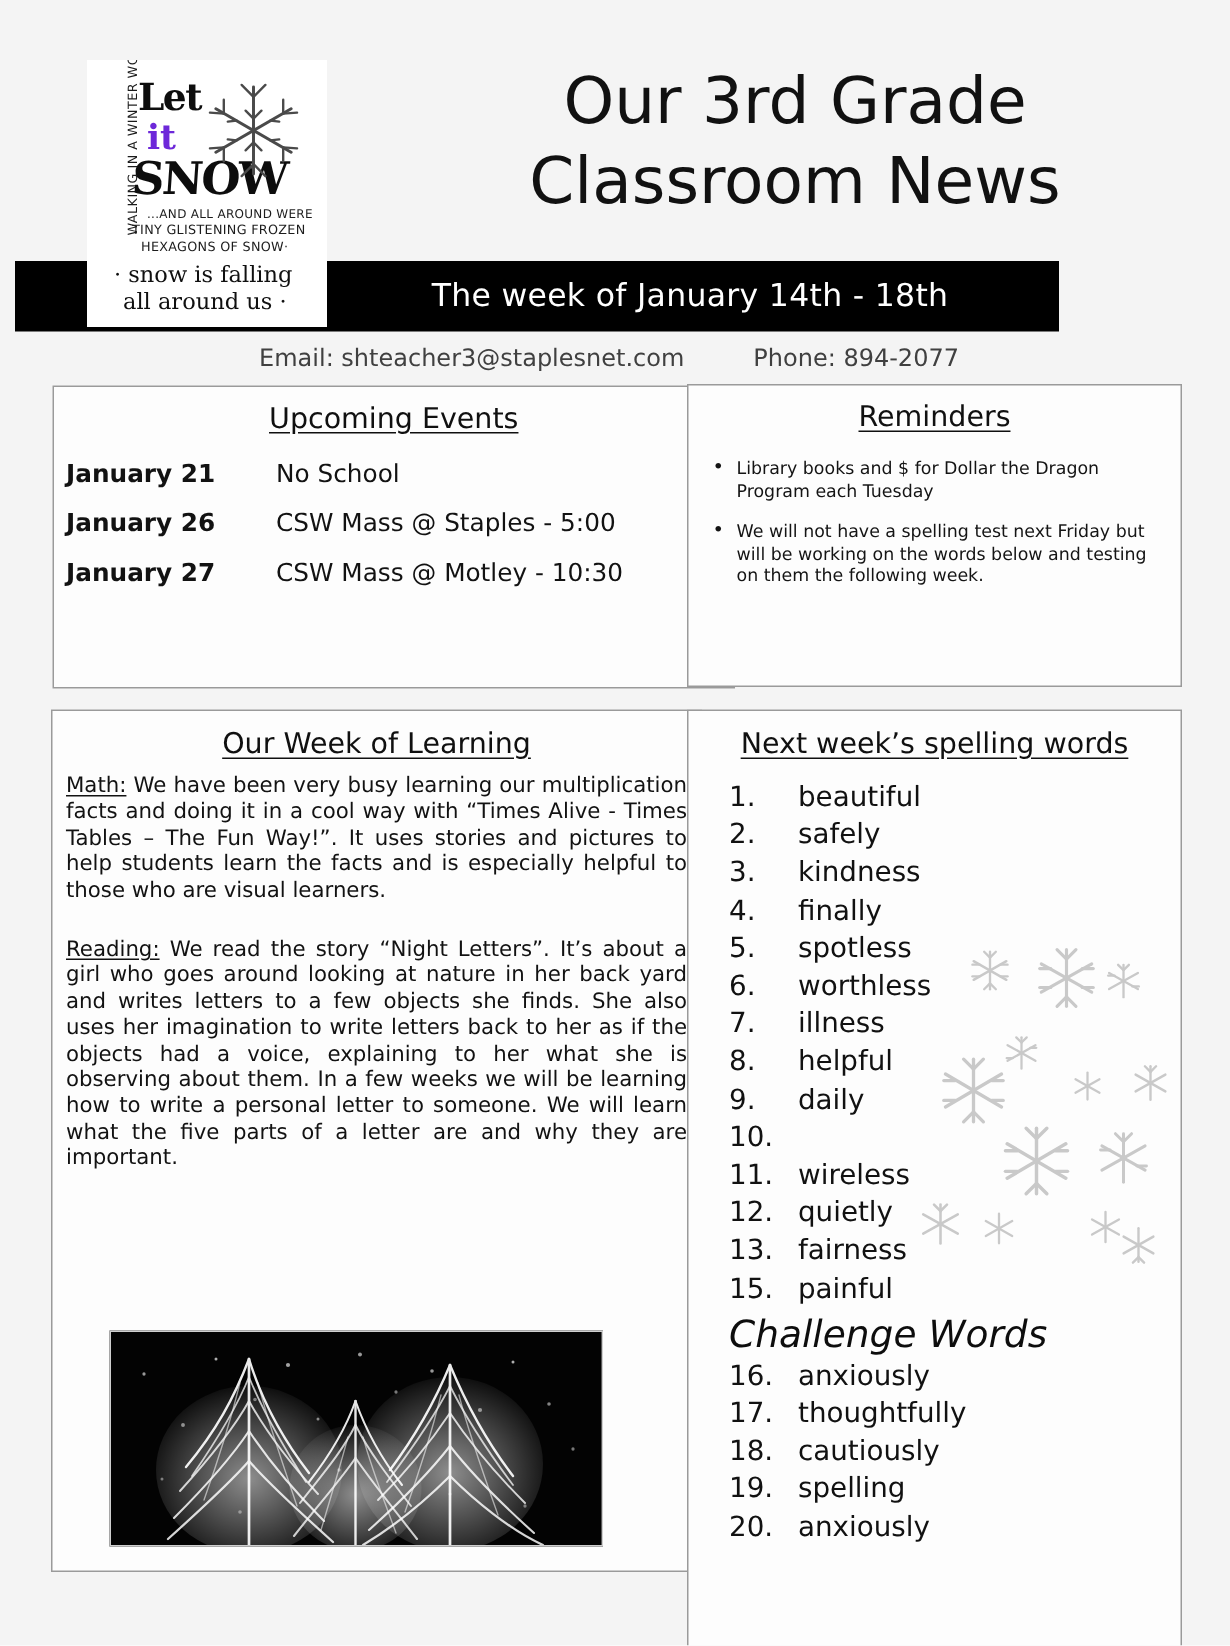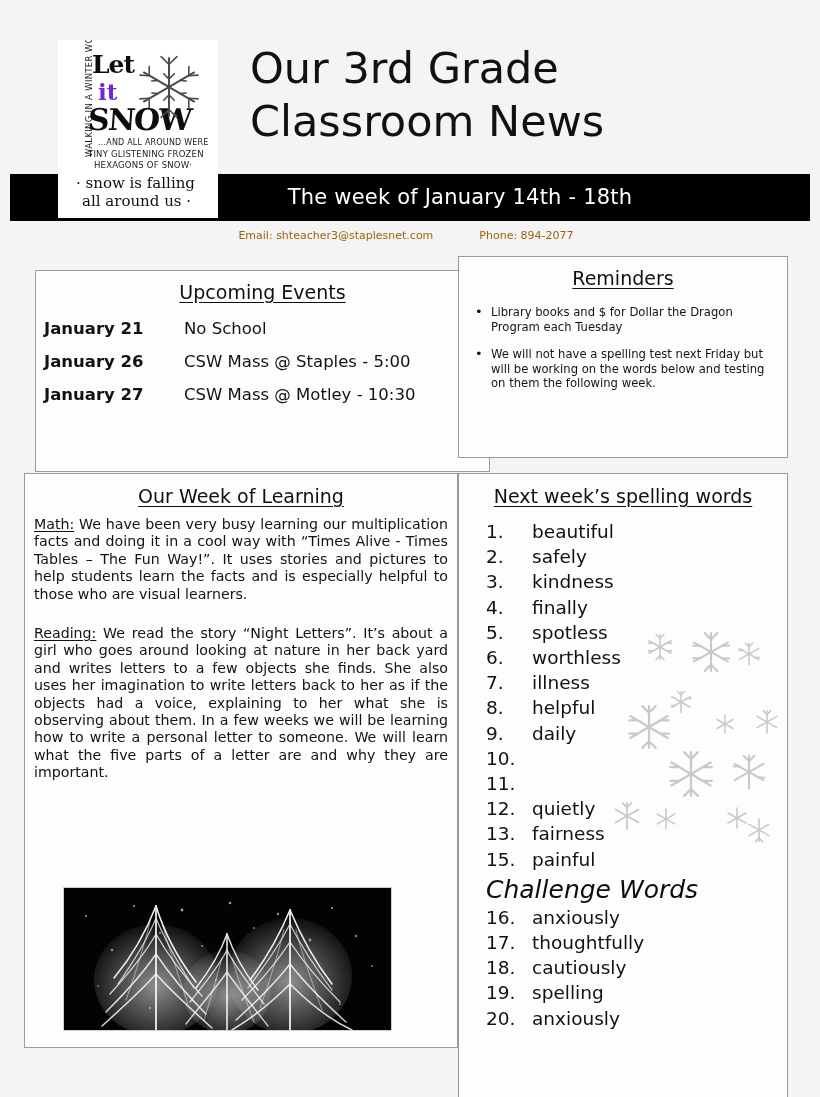--- a/index.html
+++ b/index.html
@@ -16,21 +16,21 @@
     height: 1097px;
     background: #f4f4f4;
     overflow: hidden;
   }
 
   
   #header-band {
     position: absolute;
     left: 10px;
     top: 174px;
-    width: 800px;
+    width: 696px;
     height: 47px;
     background: #000000;
   }
   #header-band-text {
     position: absolute;
     left: 0;
     top: 0;
     width: 800px;
     height: 47px;
     line-height: 47px;
@@ -42,21 +42,21 @@
     padding-left: 100px;
     box-sizing: border-box;
     white-space: nowrap;
   }
 
   #masthead-title {
     position: absolute;
     left: 250px;
     top: 42px;
     width: 560px;
-    text-align: left;
+    text-align: center;
     font-family: "DejaVu Sans", sans-serif;
     font-size: 43px;
     line-height: 53px;
     color: #111111;
     font-weight: 400;
   }
   #masthead-title .ln { display: block; }
 
   
   #logo-box {
@@ -164,35 +164,35 @@
   }
 
   
   #contact-line {
     position: absolute;
     left: 0;
     top: 229px;
     width: 812px;
     text-align: center;
     font-family: "DejaVu Sans", sans-serif;
-    font-size: 11px;
-    color: #a16207;
+    font-size: 16px;
+    color: #404040;
   }
   #contact-line .email { margin-right: 46px; }
 
   
   .panel {
     position: absolute;
     background: #fdfdfd;
     border: 1px solid #9a9a9a;
     box-sizing: border-box;
   }
-  #panel-events   { left: 35px;  top: 270px; width: 455px; height: 202px; }
+  #panel-events   { left: 35px;  top: 257px; width: 455px; height: 202px; }
   #panel-reminders{ left: 458px; top: 256px; width: 330px; height: 202px; }
-  #panel-learning { left: 24px;  top: 473px; width: 434px; height: 575px; }
+  #panel-learning { left: 34px;  top: 473px; width: 434px; height: 575px; }
   #panel-spelling { left: 458px; top: 473px; width: 330px; height: 664px; }
 
   .panel-title {
     text-align: center;
     font-family: "DejaVu Sans", sans-serif;
     font-size: 19px;
     color: #101010;
     text-decoration: underline;
     text-underline-offset: 3px;
     margin-top: 10px;
@@ -671,20 +671,21 @@
         </div>
       <div class="spell-row">
           <span class="spell-num">9.</span>
           <span class="spell-word">daily</span>
         </div>
       <div class="spell-row">
           <span class="spell-num">10.</span>
         </div>
       <div class="spell-row">
           <span class="spell-num">11.</span>
+          <span class="spell-word">wireless</span>
         </div>
       <div class="spell-row">
           <span class="spell-num">12.</span>
           <span class="spell-word">quietly</span>
         </div>
       <div class="spell-row">
           <span class="spell-num">13.</span>
           <span class="spell-word">fairness</span>
         </div>
       <div class="spell-row">

